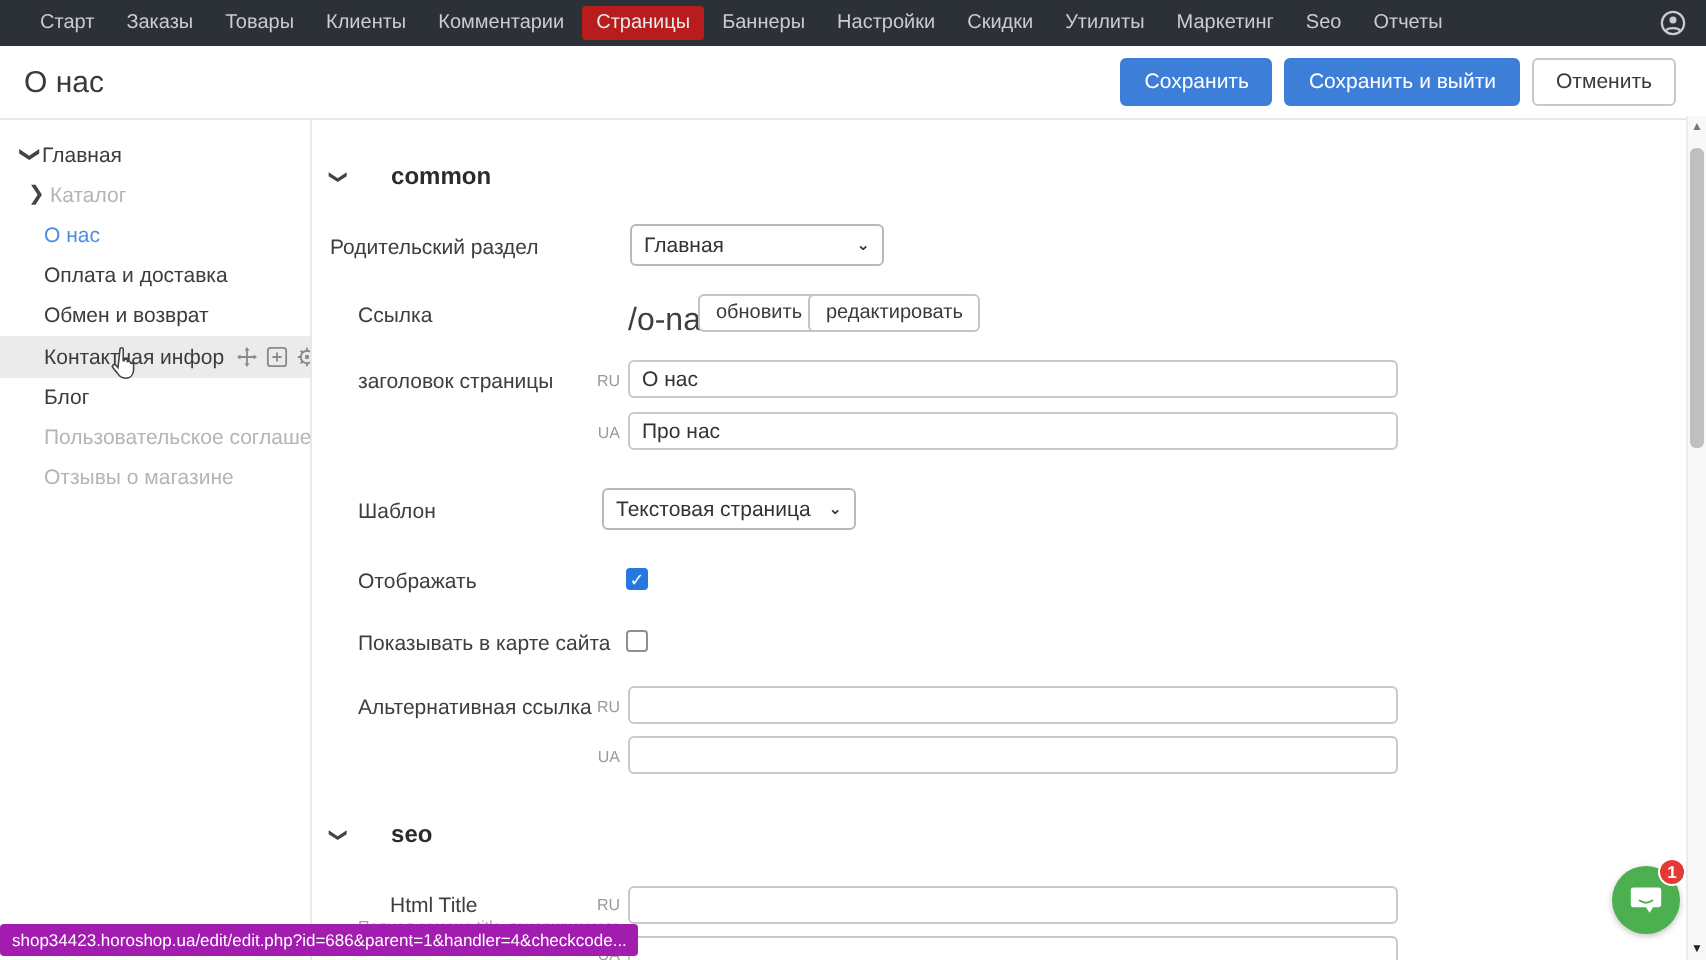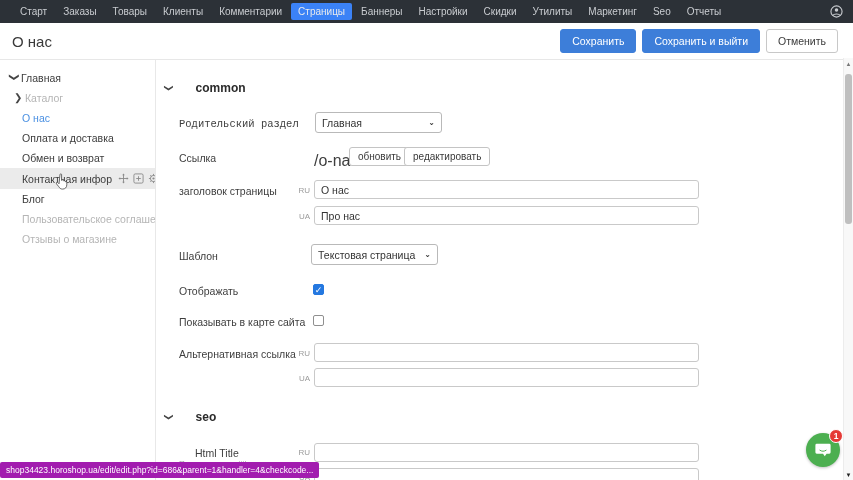--- a/index.html
+++ b/index.html
@@ -9,21 +9,21 @@
 
   
   .topbar { position:absolute; top:0; left:0; width:853px; height:23px; background:#2c3137;
     display:flex; align-items:center; z-index:30; }
   .brand { margin-left:8px; line-height:1; cursor:pointer; min-width:112px; }
   .brand-small { font-size:5.5px; color:#9aa0a6; letter-spacing:.6px; font-weight:bold; }
   .brand-main { font-size:10.5px; color:#fff; font-weight:bold; margin-top:1px; }
   .topnav { display:flex; align-items:center; margin-left:12px; }
   .topnav .mi { font-size:10px; color:#c9ccd0; padding:3px 7px; margin:0 1px; border-radius:2px;
     white-space:nowrap; cursor:pointer; }
-  .topnav .mi.active { background:#3b82f6; color:#e8eaec; }
+  .topnav .mi.active { background:#b91c1c; color:#e8eaec; }
   .top-icons { margin-left:auto; margin-right:10px; display:flex; align-items:center; gap:10px; }
   .top-icons svg { display:block; cursor:pointer; }
 
   
   .header { position:absolute; top:23px; left:0; width:853px; height:37px; background:#fff;
     border-bottom:1px solid #e7e7e7; display:flex; align-items:center; z-index:20; }
   .page-title { font-size:15px; color:#3a3a3a; margin-left:12px; }
   .hbtns { margin-left:auto; margin-right:15px; display:flex; gap:6px; }
   .btn { font-size:10.5px; padding:5px 11px; border-radius:3px; border:1px solid transparent;
     cursor:pointer; font-family:inherit; }
@@ -193,39 +193,39 @@
     </svg>
   </div>
 
   <div class="content">
 
     <div class="sec-head abs" style="left:8px; top:21px;">
       <span class="sec-chev">❯</span>
       <span>common</span>
     </div>
 
-    <div class="flabel abs" style="left:22px; top:58px;font-family:Liberation Mono, monospace;">Родительский раздел</div>
+    <div class="flabel abs" style="left:8px; top:58px;">Родительский раздел</div>
     <div class="select abs" style="left:158px; top:52px;">
       <span>Главная</span>
       <span class="arr">⌄</span>
     </div>
 
     <div class="flabel abs" style="left:22px; top:92px;">Ссылка</div>
     <div class="link-val abs" style="left:157px; top:92px;">/o-nas/</div>
     <button class="mini-btn abs" style="left:192px; top:87px;">обновить</button>
     <button class="mini-btn abs" style="left:247px; top:87px;">редактировать</button>
 
     <div class="flabel abs" style="left:22px; top:125px;">заголовок страницы</div>
     <div class="badge abs" style="left:141px; top:126px;">RU</div>
     <input class="txt abs" style="left: 157px; top: 120px;" value="О нас">
     <div class="badge abs" style="left:141px; top:152px;">UA</div>
     <input class="txt abs" style="left: 157px; top: 146px;" value="Про нас">
 
     <div class="flabel abs" style="left:22px; top:190px;">Шаблон</div>
-    <div class="select abs" style="left:154px; top:184px;">
+    <div class="select abs" style="left:144px; top:184px;">
       <span>Текстовая страница</span>
       <span class="arr">⌄</span>
     </div>
 
     <div class="flabel abs" style="left:22px; top:225px;">Отображать</div>
     <div class="cbx on abs" style="left:156px; top:224px;">✓</div>
 
     <div class="flabel abs" style="left:22px; top:256px;">Показывать в карте сайта</div>
     <div class="cbx off abs" style="left:156px; top:255px;"></div>
 

